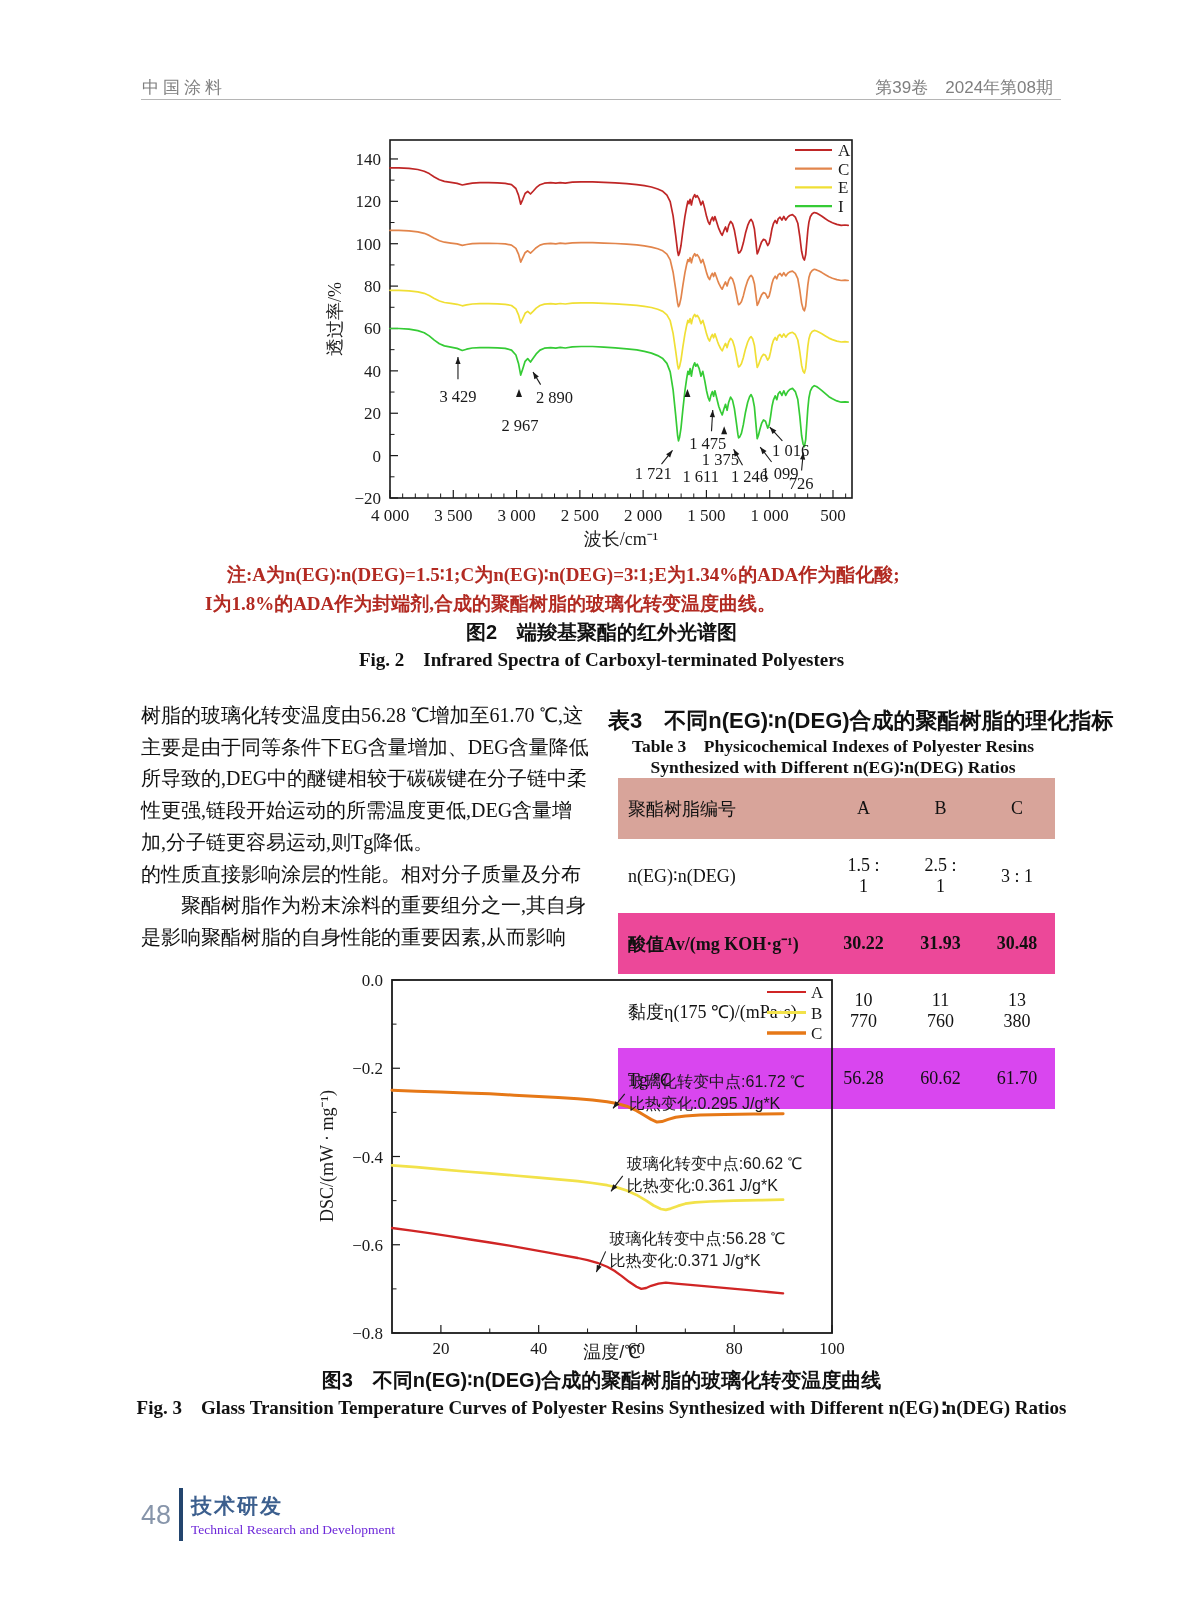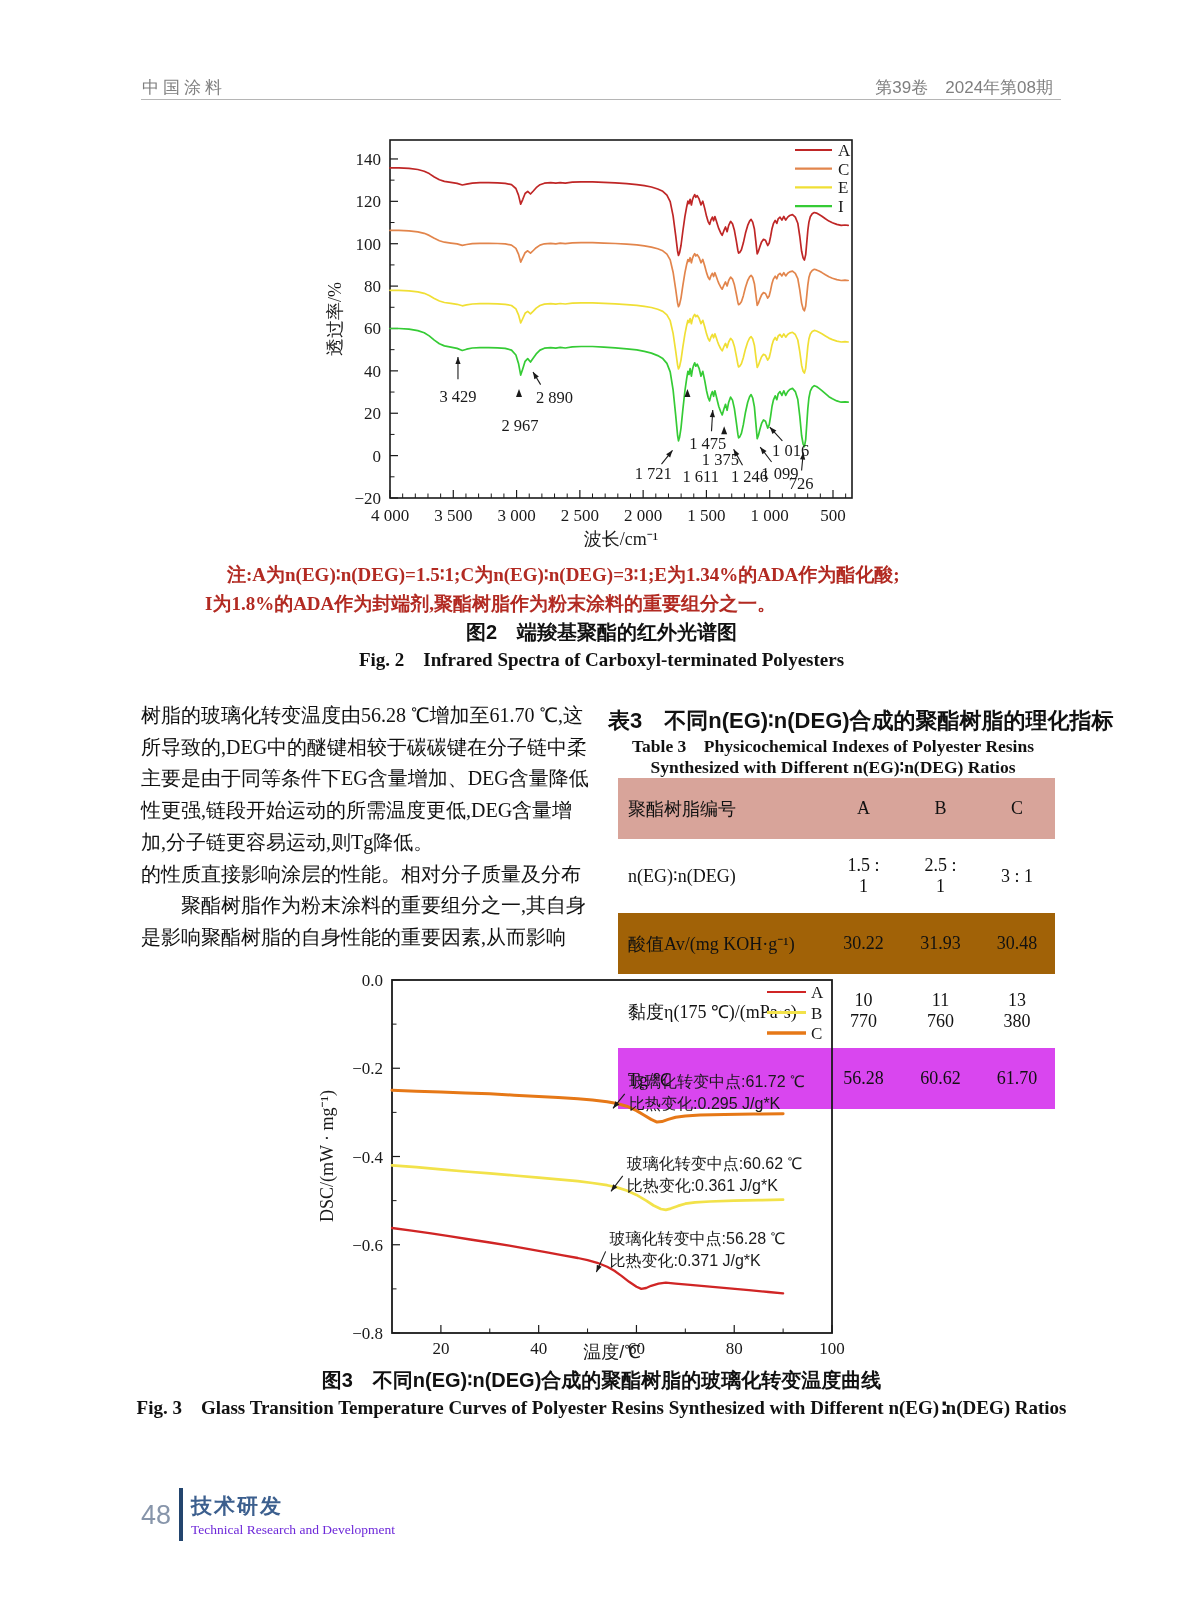--- a/index.html
+++ b/index.html
@@ -164,29 +164,29 @@
       <polygon points="760.2172499999999,447.144 766.5429048485278,451.11213441522546 762.4187487103229,454.27936287994146" fill="#1a1a1a"></polygon>
       <text x="790.5940499999999" y="456.3225" font-size="16.5" text-anchor="middle" fill="#1a1a1a" font-family="&quot;Liberation Serif&quot;,serif">1 016</text>
       <line x1="782.367" y1="440.787" x2="769.71" y2="427.0135" stroke="#1a1a1a" stroke-width="1.1"></line>
       <polygon points="769.71,427.0135 776.3608646983532,430.40849613610976 772.5319990226694,433.9269883753467" fill="#1a1a1a"></polygon>
       <text x="801.0993599999999" y="489.167" font-size="16.5" text-anchor="middle" fill="#1a1a1a" font-family="&quot;Liberation Serif&quot;,serif">726</text>
       <line x1="801.60564" y1="470.453" x2="803.25105" y2="452.4415" stroke="#1a1a1a" stroke-width="1.1"></line>
       <polygon points="803.25105,452.4415 805.2034470199293,459.6490062175881 800.0250102546917,459.17593891959024" fill="#1a1a1a"></polygon>
     </svg>
 
   <div class="abs note-line note-l1">注:A为n(EG)∶n(DEG)=1.5∶1;C为n(EG)∶n(DEG)=3∶1;E为1.34%的ADA作为酯化酸;</div>
-  <div class="abs note-line note-l2">I为1.8%的ADA作为封端剂,聚酯树脂作为粉末涂料的重要组分之一。</div>
+  <div class="abs note-line note-l2">I为1.8%的ADA作为封端剂,合成的聚酯树脂的玻璃化转变温度曲线。</div>
 
   <div class="abs cap cap-zh cap-zh2">图2　端羧基聚酯的红外光谱图</div>
   <div class="abs cap cap-en cap-en2">Fig. 2　Infrared Spectra of Carboxyl-terminated Polyesters</div>
 
   <div class="abs body-col" id="bodyCol">
       <div class="body-line">树脂的玻璃化转变温度由56.28 ℃增加至61.70 ℃,这</div>
+      <div class="body-line">主要是由于同等条件下EG含量增加、DEG含量降低</div>
       <div class="body-line">所导致的,DEG中的醚键相较于碳碳键在分子链中柔</div>
-      <div class="body-line">主要是由于同等条件下EG含量增加、DEG含量降低</div>
       <div class="body-line">性更强,链段开始运动的所需温度更低,DEG含量增</div>
       <div class="body-line">加,分子链更容易运动,则Tg降低。</div>
       <div class="body-line">的性质直接影响涂层的性能。相对分子质量及分布</div>
       <div class="body-line">　　聚酯树脂作为粉末涂料的重要组分之一,其自身</div>
       <div class="body-line">是影响聚酯树脂的自身性能的重要因素,从而影响</div>
     </div>
 
   <div class="abs tbl-title tbl-title-zh">表3　不同n(EG)∶n(DEG)合成的聚酯树脂的理化指标</div>
   <div class="abs tbl-title tbl-title-en tbl-en1">Table 3　Physicochemical Indexes of Polyester Resins</div>
   <div class="abs tbl-title tbl-title-en tbl-en2">Synthesized with Different n(EG)∶n(DEG) Ratios</div>
@@ -203,21 +203,21 @@
           <td>A</td>
           <td>B</td>
           <td>C</td>
         </tr>
         <tr>
           <td class="lbl">n(EG)∶n(DEG)</td>
           <td>1.5 : 1</td>
           <td>2.5 : 1</td>
           <td>3 : 1</td>
         </tr>
-        <tr style="background: #a16207;">
+        <tr style="background: #ec4899; font-weight: bold;">
           <td class="lbl">酸值Av/(mg KOH·g⁻¹)</td>
           <td>30.22</td>
           <td>31.93</td>
           <td>30.48</td>
         </tr>
         <tr>
           <td class="lbl">黏度η(175 ℃)/(mPa·s)</td>
           <td>10 770</td>
           <td>11 760</td>
           <td>13 380</td>

